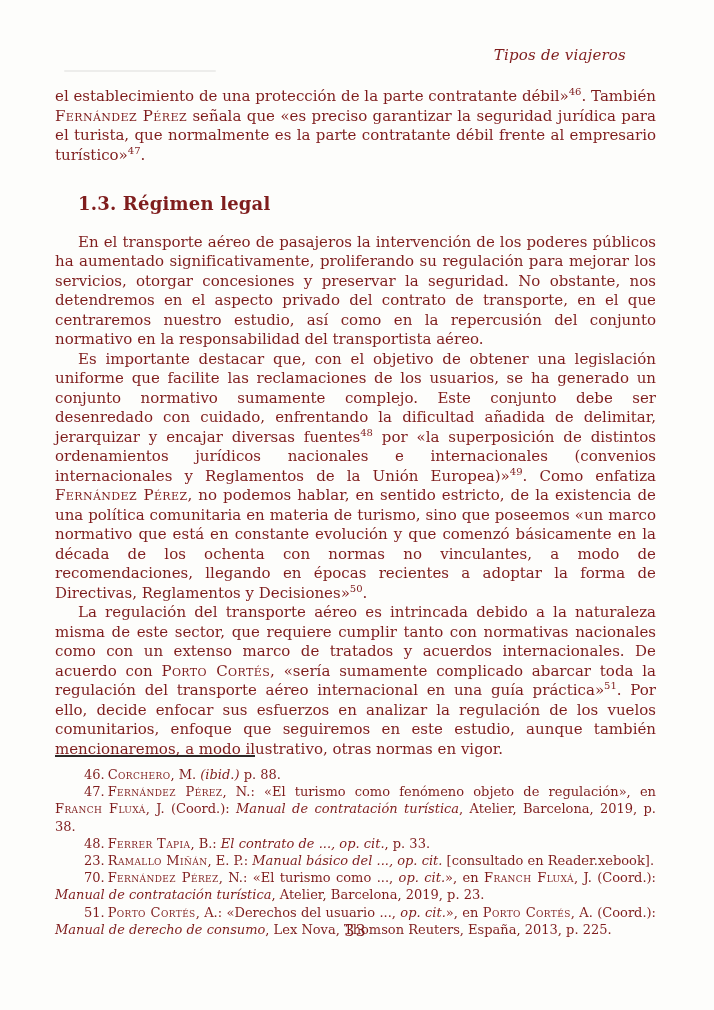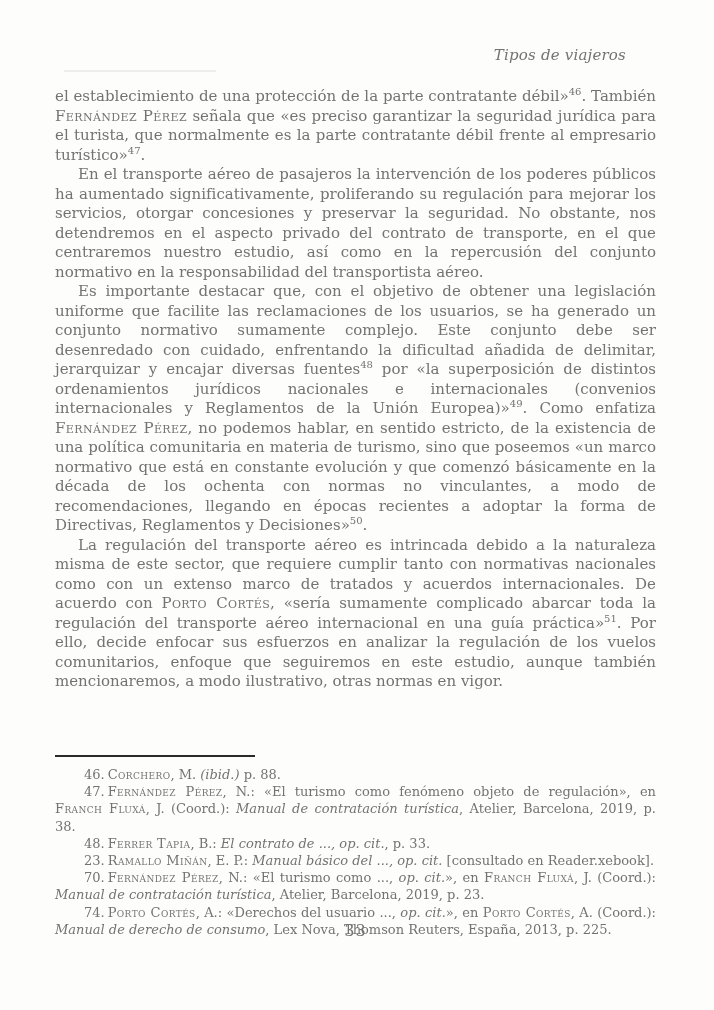--- a/index.html
+++ b/index.html
@@ -6,21 +6,21 @@
     margin: 0;
     padding: 0;
     background: #e9e9e9;
   }
   .page {
     position: relative;
     width: 714px;
     height: 1010px;
     margin: 0 auto;
     background: #fdfdfb;
-    color: #737373;
+    color: #7f1d1d;
     font-family: "DejaVu Serif", "Liberation Serif", serif;
     overflow: hidden;
   }
   .running-header {
     position: absolute;
     top: 46px;
     right: 88px;
     font-style: italic;
     font-size: 15px;
     letter-spacing: 0.2px;
@@ -110,35 +110,36 @@
 
   <div class="running-header">Tipos de viajeros</div>
 
   <div class="smudge"></div>
 
   <main class="body-text">
     <div>
         <p class="para"><span>el establecimiento de una protección de la parte contratante débil»</span><sup class="fnref">46</sup><span>. También </span><span class="sc">Fernández Pérez</span><span> señala que «es preciso garantizar la seguridad jurídica para el turista, que normalmente es la parte contratante débil frente al empresario turístico»</span><sup class="fnref">47</sup><span>.</span></p>
       </div>
 
+    <h2 class="section-heading">1.3. Régimen legal</h2>
 
     <div>
         <p class="para indent"><span>En el transporte aéreo de pasajeros la intervención de los poderes públicos ha aumentado significativamente, proliferando su regulación para mejorar los servicios, otorgar concesiones y preservar la seguridad. No obstante, nos detendremos en el aspecto privado del contrato de transporte, en el que centraremos nuestro estudio, así como en la repercusión del conjunto normativo en la responsabilidad del transportista aéreo.</span></p>
         <p class="para indent"><span>Es importante destacar que, con el objetivo de obtener una legislación uniforme que facilite las reclamaciones de los usuarios, se ha generado un conjunto normativo sumamente complejo. Este conjunto debe ser desenredado con cuidado, enfrentando la dificultad añadida de delimitar, jerarquizar y encajar diversas fuentes</span><sup class="fnref">48</sup><span> por «la superposición de distintos ordenamientos jurídicos nacionales e internacionales (convenios internacionales y Reglamentos de la Unión Europea)»</span><sup class="fnref">49</sup><span>. Como enfatiza </span><span class="sc">Fernández Pérez</span><span>, no podemos hablar, en sentido estricto, de la existencia de una política comunitaria en materia de turismo, sino que poseemos «un marco normativo que está en constante evolución y que comenzó básicamente en la década de los ochenta con normas no vinculantes, a modo de recomendaciones, llegando en épocas recientes a adoptar la forma de Directivas, Reglamentos y Decisiones»</span><sup class="fnref">50</sup><span>.</span></p>
         <p class="para indent"><span>La regulación del transporte aéreo es intrincada debido a la naturaleza misma de este sector, que requiere cumplir tanto con normativas nacionales como con un extenso marco de tratados y acuerdos internacionales. De acuerdo con </span><span class="sc">Porto Cortés</span><span>, «sería sumamente complicado abarcar toda la regulación del transporte aéreo internacional en una guía práctica»</span><sup class="fnref">51</sup><span>. Por ello, decide enfocar sus esfuerzos en analizar la regulación de los vuelos comunitarios, enfoque que seguiremos en este estudio, aunque también mencionaremos, a modo ilustrativo, otras normas en vigor.</span></p>
       </div>
   </main>
 
   <footer class="footnotes-area">
     <div class="fn-sep"></div>
     <div class="fn-list">
         <p class="para"><span class="fn-num">46.</span><span class="sc">Corchero</span><span>, M. </span><span class="it">(ibid.)</span><span> p. 88.</span></p>
         <p class="para"><span class="fn-num">47.</span><span class="sc">Fernández Pérez</span><span>, N.: «El turismo como fenómeno objeto de regulación», en </span><span class="sc">Franch Fluxá</span><span>, J. (Coord.): </span><span class="it">Manual de contratación turística</span><span>, Atelier, Barcelona, 2019, p. 38.</span></p>
         <p class="para"><span class="fn-num">48.</span><span class="sc">Ferrer Tapia</span><span>, B.: </span><span class="it">El contrato de ..., op. cit.</span><span>, p. 33.</span></p>
         <p class="para"><span class="fn-num">23.</span><span class="sc">Ramallo Miñán</span><span>, E. P.: </span><span class="it">Manual básico del ..., op. cit.</span><span> [consultado en Reader.xebook].</span></p>
         <p class="para"><span class="fn-num">70.</span><span class="sc">Fernández Pérez</span><span>, N.: «El turismo como ..., </span><span class="it">op. cit.</span><span>», en </span><span class="sc">Franch Fluxá</span><span>, J. (Coord.): </span><span class="it">Manual de contratación turística</span><span>, Atelier, Barcelona, 2019, p. 23.</span></p>
-        <p class="para"><span class="fn-num">74.</span><span class="sc">Porto Cortés</span><span>, A.: «Derechos del usuario ..., </span><span class="it">op. cit.</span><span>», en </span><span class="sc">Porto Cortés</span><span>, A. (Coord.): </span><span class="it">Manual de derecho de consumo</span><span>, Lex Nova, Thomson Reuters, España, 2013, p. 225.</span></p>
+        <p class="para"><span class="fn-num">51.</span><span class="sc">Porto Cortés</span><span>, A.: «Derechos del usuario ..., </span><span class="it">op. cit.</span><span>», en </span><span class="sc">Porto Cortés</span><span>, A. (Coord.): </span><span class="it">Manual de derecho de consumo</span><span>, Lex Nova, Thomson Reuters, España, 2013, p. 225.</span></p>
       </div>
   </footer>
 
   <div class="page-number">33</div>
 
 </div>
 
 </body></html>

